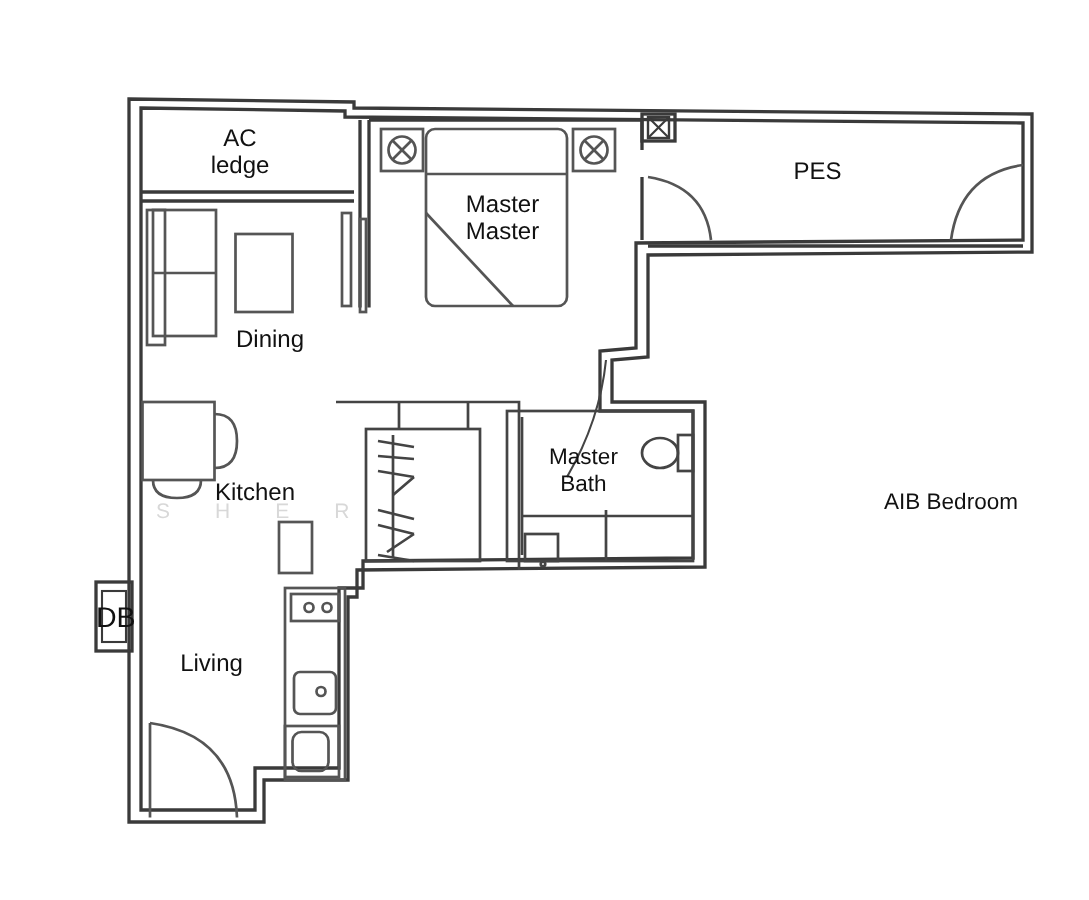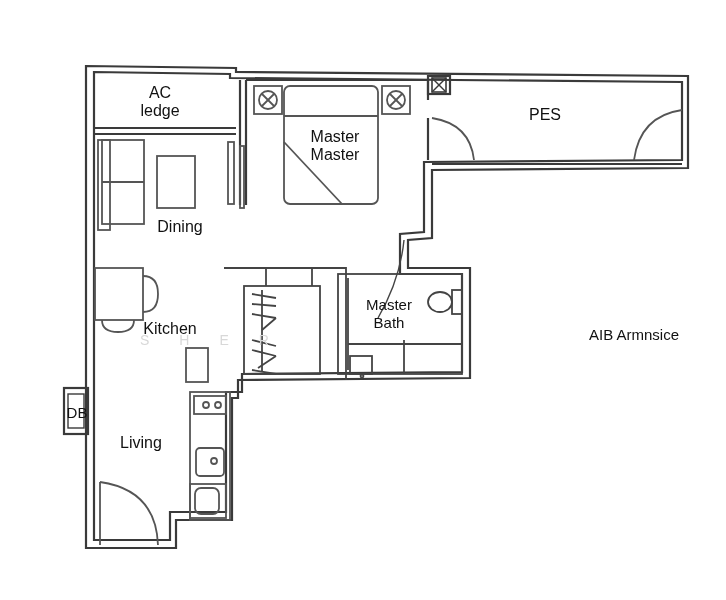--- a/index.html
+++ b/index.html
@@ -2,21 +2,21 @@
 <html><head>
   <meta charset="utf-8">
   <style>
     html, body { margin: 0; padding: 0; background: #ffffff; }
     body { width: 726px; height: 600px; overflow: hidden; position: relative;
       font-family: "Liberation Sans", sans-serif; }
     #plan { position: absolute; left: 0; top: 0; width: 726px; height: 600px; }
     .lbl { position: absolute; color: #111; font-size: 16px; line-height: 18px;
       text-align: center; white-space: nowrap; font-family: "Liberation Sans", sans-serif; }
     .wm { position: absolute; color: #d8d8d8; font-size: 14px; letter-spacing: 30px;
-      font-family: "Liberation Sans", sans-serif; margin-left: 36px; }
+      font-family: "Liberation Sans", sans-serif; }
   </style>
 </head>
 <body>
 
 <svg id="plan" viewBox="0 0 726 600" xmlns="http://www.w3.org/2000/svg">
   <g fill="none" stroke="#3a3a3a" stroke-width="2.2">
 
     <g>
       <path d="M86 66 L236 68 L236 72 L688 76 L688 168 L432 170 L432 238 L408 240 L408 268 L470 268 L470 378 L238 380 L238 398 L232 398 L232 520 L176 520 L176 548 L86 548 Z"></path>
       <path d="M94 72 L230 74 L230 78 L682 82 L682 160 L424 162 L424 232 L400 234 L400 274 L462 274 L462 372 L242 374 L242 392 L226 392 L226 512 L170 512 L170 540 L94 540 Z"></path>
@@ -123,16 +123,16 @@
   <div>Master</div>
   <div>Master</div>
 </div>
 <div class="lbl" style="left:518px; top:106px; width:54px;">PES</div>
 <div class="lbl" style="left:148px; top:218px; width:64px;">Dining</div>
 <div class="lbl" style="left:140px; top:320px; width:60px;">Kitchen</div>
 <div class="lbl" style="left:352px; top:296px; width:74px; font-size:15px;">
   <div>Master</div>
   <div>Bath</div>
 </div>
-<div class="lbl" style="left:64px; top:404px; width:26px; font-size:15px;">DB</div>
+<div class="lbl" style="left:64px; top:404px; width:26px; font-size:19px;">DB</div>
 <div class="lbl" style="left:104px; top:434px; width:74px;">Living</div>
-<div class="lbl" style="left:572px; top:326px; width:124px; font-size:15px;">AIB Armnsice</div>
+<div class="lbl" style="left:572px; top:326px; width:124px; font-size:15px;">AIB Bedroom</div>
 <div class="wm" style="left:104px; top:332px;">SHER</div>
 
 </body></html>

